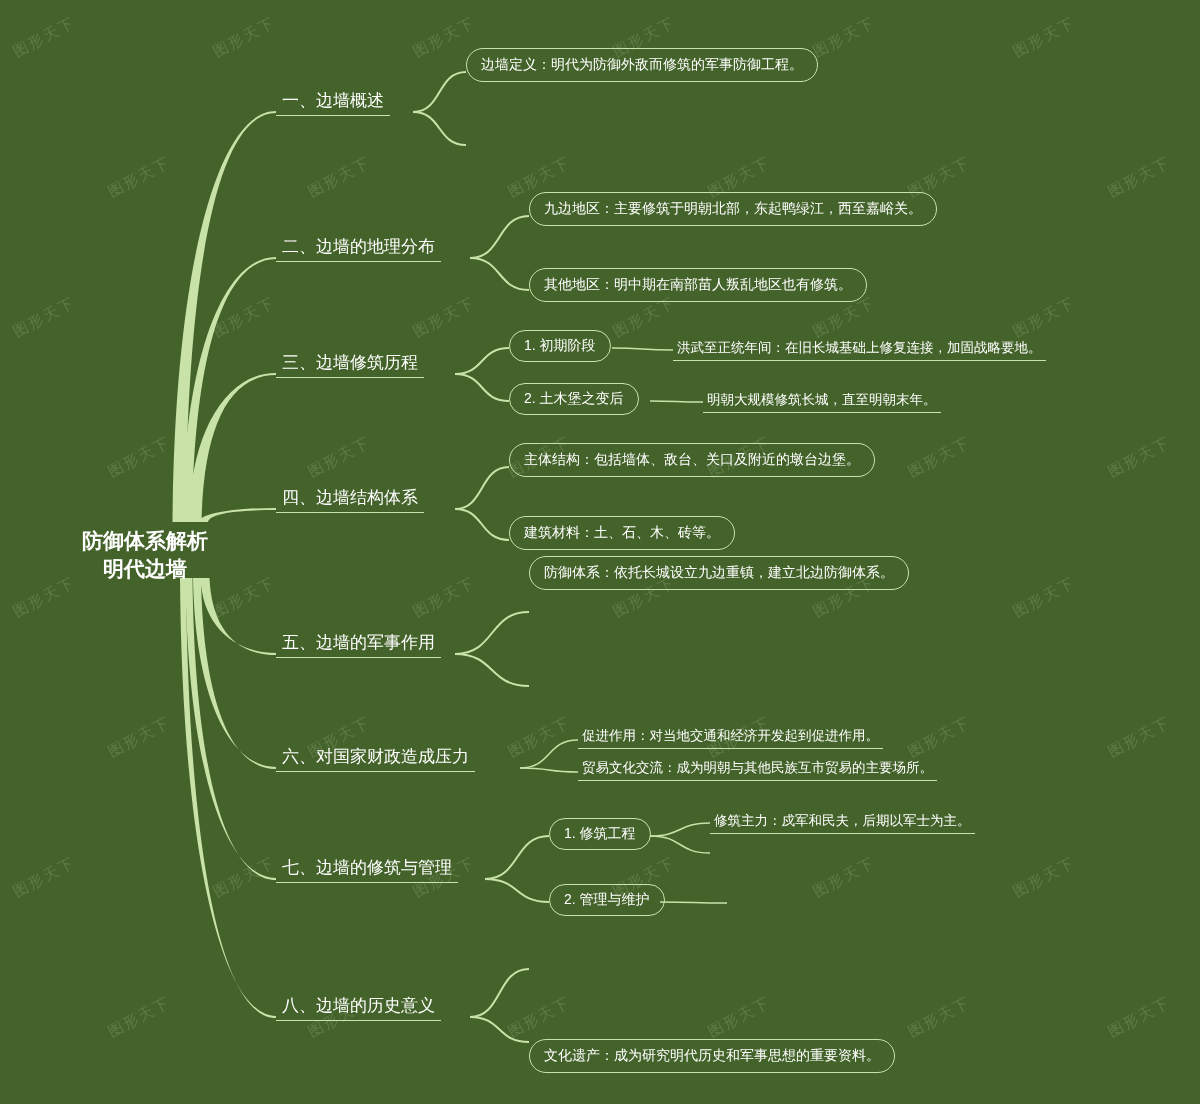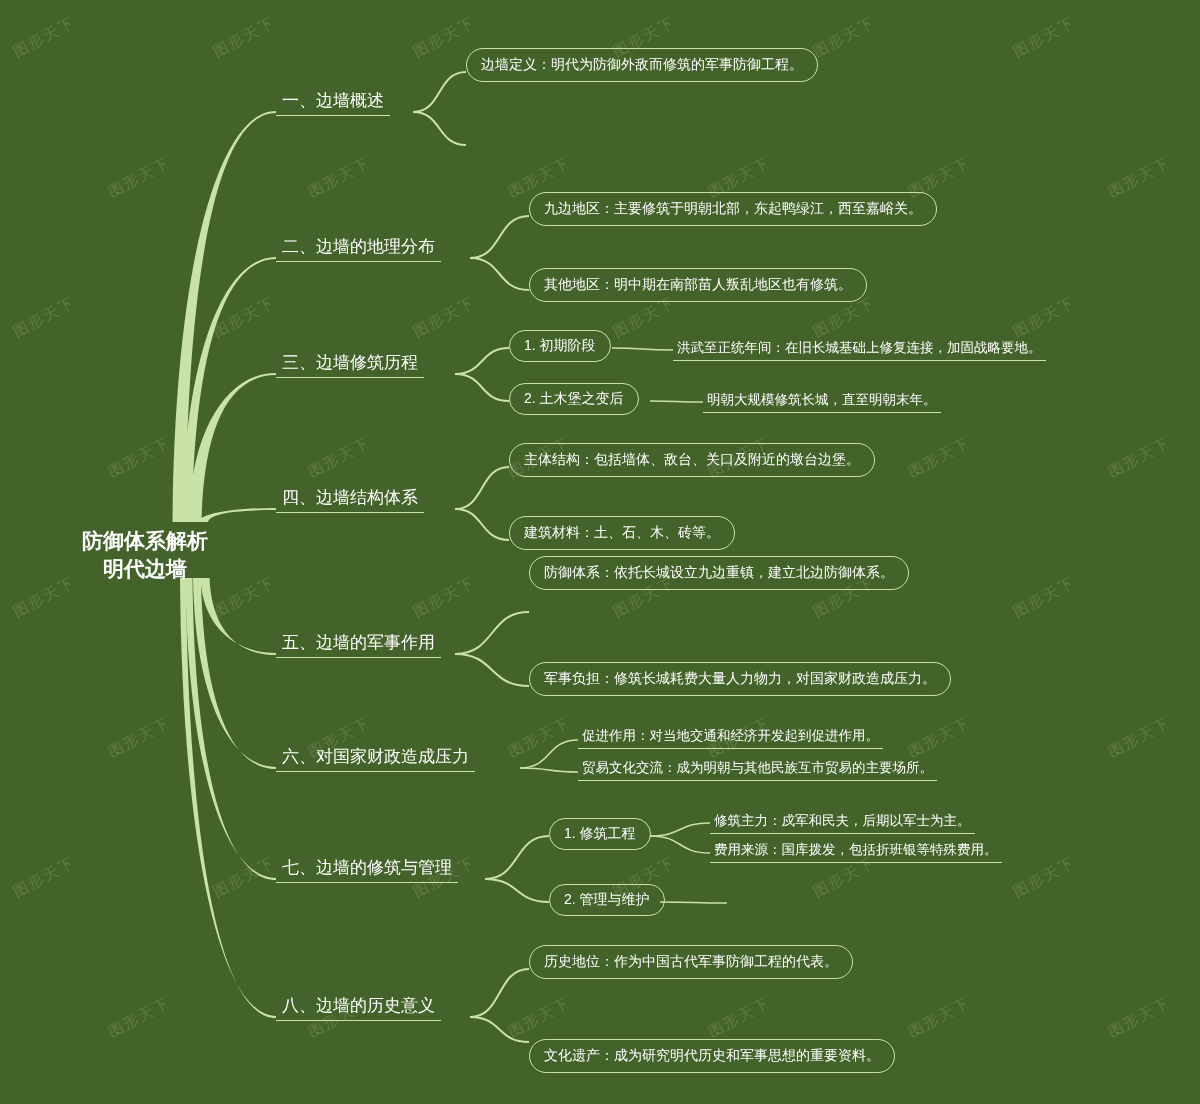--- a/index.html
+++ b/index.html
@@ -152,29 +152,26 @@
   <div class="node leafline" style="left:673px;top:338px;">洪武至正统年间：在旧长城基础上修复连接，加固战略要地。</div>
   <div class="node pill small" style="left:509px;top:383px;">2. 土木堡之变后</div>
   <div class="node leafline" style="left:703px;top:390px;">明朝大规模修筑长城，直至明朝末年。</div>
 
   <div class="node topic" style="left:276px;top:485px;">四、边墙结构体系</div>
   <div class="node pill" style="left:509px;top:443px;">主体结构：包括墙体、敌台、关口及附近的墩台边堡。</div>
   <div class="node pill" style="left:509px;top:516px;">建筑材料：土、石、木、砖等。</div>
 
   <div class="node topic" style="left:276px;top:630px;">五、边墙的军事作用</div>
   <div class="node pill" style="left:529px;top:556px;">防御体系：依托长城设立九边重镇，建立北边防御体系。</div>
-  <div class="node pill" style="left:529px;top:662px;">军事负担：修筑长城耗费大量人力物力，对国家财政造成压力。</div>
 
   <div class="node topic" style="left:276px;top:744px;">六、对国家财政造成压力</div>
   <div class="node leafline" style="left:578px;top:726px;">促进作用：对当地交通和经济开发起到促进作用。</div>
   <div class="node leafline" style="left:578px;top:758px;">贸易文化交流：成为明朝与其他民族互市贸易的主要场所。</div>
 
   <div class="node topic" style="left:276px;top:855px;">七、边墙的修筑与管理</div>
   <div class="node pill small" style="left:549px;top:818px;">1. 修筑工程</div>
   <div class="node leafline" style="left:710px;top:811px;">修筑主力：戍军和民夫，后期以军士为主。</div>
-  <div class="node leafline" style="left:710px;top:840px;">费用来源：国库拨发，包括折班银等特殊费用。</div>
   <div class="node pill small" style="left:549px;top:884px;">2. 管理与维护</div>
 
   <div class="node topic" style="left:276px;top:993px;">八、边墙的历史意义</div>
-  <div class="node pill" style="left:529px;top:945px;">历史地位：作为中国古代军事防御工程的代表。</div>
   <div class="node pill" style="left:529px;top:1018px;margin-top:21px;">文化遗产：成为研究明代历史和军事思想的重要资料。</div>
 
 </div>
 
 </body></html>

